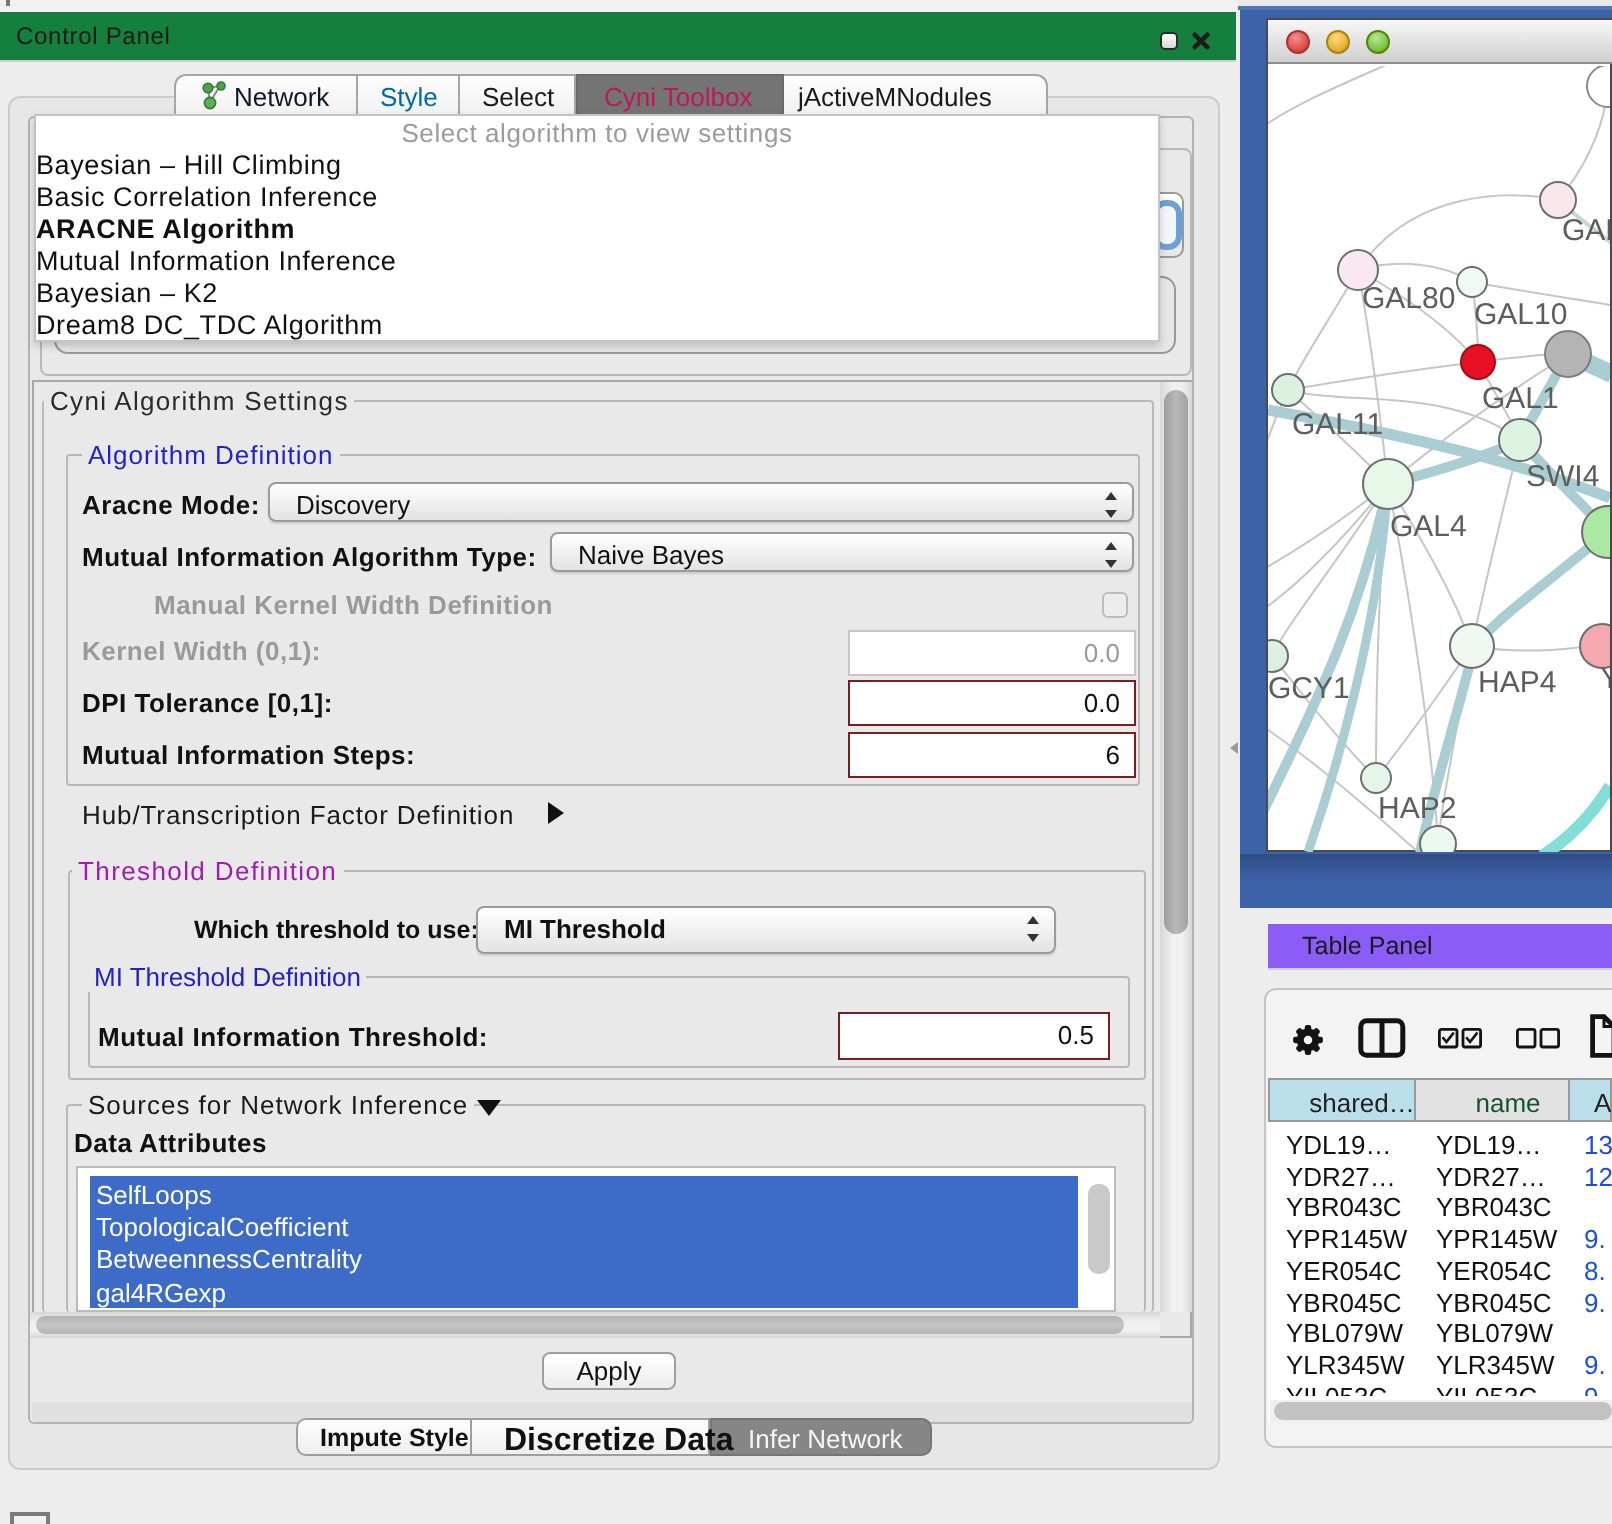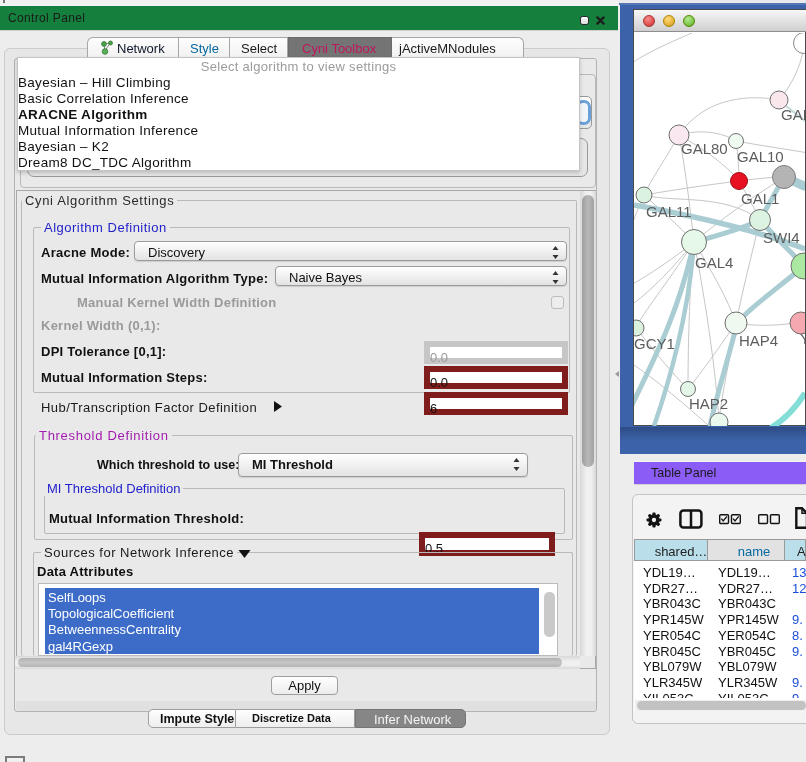--- a/index.html
+++ b/index.html
@@ -6,22 +6,22 @@
 html,body { width:806px; height:762px; overflow:hidden; }
 body { font-family:"Liberation Sans", sans-serif; background:#ededed; position:relative; }
 .abs { position:absolute; }
 .lbl { font-size:13px; font-weight:bold; color:#111; letter-spacing:0.25px; }
 .lblgray { font-size:13px; font-weight:bold; color:#9a9a9a; letter-spacing:0.25px; }
 .combo { position:absolute; border:1px solid #9b9b9b; border-radius:4px;
   background:linear-gradient(#ffffff,#f2f2f2 45%,#e3e3e3); box-shadow:0 1px 1px rgba(0,0,0,0.12);
   font-size:13px; color:#111; }
 .combo .ctext { position:absolute; left:13px; top:3px; }
 .carr { position:absolute; right:7px; top:4px; width:7px; height:13px; }
-.tfield { position:absolute; background:#fff; border:6px solid #7f1d1d; font-size:13px;
-  color:#111; text-align:left; padding-right:7px; padding-top:3px;margin-top:26px; }
+.tfield { position:absolute; background:#fff; border:1px solid #7f1d1d; font-size:13px;
+  color:#111; text-align:right; padding-right:7px; padding-top:3px; }
 .grp { position:absolute; border:1px solid #b9b9b9; border-radius:2px; }
 .gtitle { position:absolute; background:#e9e9e9; padding:0 3px; font-size:13px; letter-spacing:0.5px; }
 </style>
 </head>
 <body>
 
 <div class="abs" style="left:0;top:0;width:619px;height:762px;background:#ededed;"></div>
 
 <div class="abs" style="left:0;top:0;width:618px;height:5px;background:#f1f1f1;"></div>
 <div class="abs" style="left:3px;top:0;width:2px;height:3px;background:#777;"></div>
@@ -138,21 +138,21 @@
 
 <div class="abs" style="left:271px;top:676px;width:67px;height:19px;background:linear-gradient(#ffffff,#ececec);border:1px solid #9e9e9e;border-radius:4px;text-align:center;font-size:13px;color:#111;padding-top:1px;">Apply</div>
 
 <div class="abs" style="left:16px;top:701px;width:580px;height:10px;background:#e0e0e0;border-radius:0 0 3px 3px;"></div>
 
 <div class="abs" style="left:148px;top:709px;width:318px;height:19px;">
   <div class="abs" style="left:0;top:0;width:88px;height:19px;background:linear-gradient(#fefefe,#eee);border:1px solid #9e9e9e;border-radius:5px 0 0 5px;"></div>
   <div class="abs" style="left:88px;top:0;width:119px;height:19px;background:linear-gradient(#fefefe,#eee);border:1px solid #9e9e9e;border-left:none;"></div>
   <div class="abs" style="left:207px;top:0;width:111px;height:19px;background:#868686;border:1px solid #757575;border-radius:0 5px 5px 0;"></div>
   <div class="abs" style="left:12px;top:3px;font-size:12.5px;font-weight:bold;color:#111;">Impute Style</div>
-  <div class="abs" style="left:104px;top:3px;font-size:11px;font-weight:bold;color:#111;">Discretize Data</div>
+  <div class="abs" style="left:104px;top:3px;font-size:16px;font-weight:bold;color:#111;">Discretize Data</div>
   <div class="abs" style="left:226px;top:2.5px;font-size:13px;color:#f5f5f5;">Infer Network</div>
 </div>
 
 <div class="abs" style="left:17px;top:57px;width:563px;height:114px;background:#fff;border:1px solid #c4c4c4;box-shadow:0 2px 4px rgba(0,0,0,0.18);"></div>
 <div class="abs" style="left:17px;top:58.5px;width:563px;text-align:center;font-size:13px;letter-spacing:0.3px;color:#9b9b9b;">Select algorithm to view settings</div>
 <div class="abs" style="left:18px;top:74.5px;width:560px;font-size:13.5px;letter-spacing:0.3px;color:#111;line-height:16px;">
 Bayesian – Hill Climbing<br>
 Basic Correlation Inference<br>
 <b>ARACNE Algorithm</b><br>
 Mutual Information Inference<br>
@@ -297,21 +297,21 @@
 <svg class="abs" style="left:795px;top:507px;" width="11" height="22" viewBox="0 0 11 22">
   <path d="M1.3 1.3 H7 L12 6.3 V20.7 H1.3 Z" fill="none" stroke="#131313" stroke-width="2.4"></path>
   <path d="M7 1.3 V6.3 H12" fill="none" stroke="#131313" stroke-width="1.5"></path>
 </svg>
 
 <div class="abs" style="left:634px;top:539px;width:172px;height:172px;background:#fff;"></div>
 <div class="abs" style="left:634px;top:539px;width:74px;height:22px;background:#bbdfea;border:1px solid #9a9a9a;"></div>
 <div class="abs" style="left:707px;top:539px;width:78px;height:22px;background:#e2e2e2;border:1px solid #9a9a9a;"></div>
 <div class="abs" style="left:784px;top:539px;width:22px;height:22px;background:#bbdfea;border:1px solid #9a9a9a;"></div>
 <div class="abs" style="left:634px;top:544px;width:74px;text-align:center;text-indent:20px;font-size:13px;color:#222;">shared…</div>
-<div class="abs" style="left:707px;top:544px;width:78px;text-align:center;text-indent:16px;font-size:13px;color:#0369a1;">name</div>
+<div class="abs" style="left:707px;top:544px;width:78px;text-align:center;text-indent:16px;font-size:13px;color:#14532d;">name</div>
 <div class="abs" style="left:797px;top:544px;font-size:13px;color:#222;">A</div>
 
 <div class="abs" style="left:643px;top:565px;font-size:13px;color:#111;line-height:15.7px;">YDL19…<br>YDR27…<br>YBR043C<br>YPR145W<br>YER054C<br>YBR045C<br>YBL079W<br>YLR345W<br>YIL053C</div>
 <div class="abs" style="left:718px;top:565px;font-size:13px;color:#111;line-height:15.7px;">YDL19…<br>YDR27…<br>YBR043C<br>YPR145W<br>YER054C<br>YBR045C<br>YBL079W<br>YLR345W<br>YIL053C</div>
 <div class="abs" style="left:792px;top:565px;font-size:13px;color:#1d4ed8;line-height:15.7px;">13<br>12<br>&nbsp;<br>9.<br>8.<br>9.<br>&nbsp;<br>9.<br>9.</div>
 
 <div class="abs" style="left:634px;top:698px;width:172px;height:4px;background:#fff;"></div>
 
 <div class="abs" style="left:635px;top:700px;width:171px;height:11px;background:#efefef;"></div>
 <div class="abs" style="left:637px;top:701px;width:169px;height:9px;background:#c2c2c2;border-radius:4.5px;"></div>

